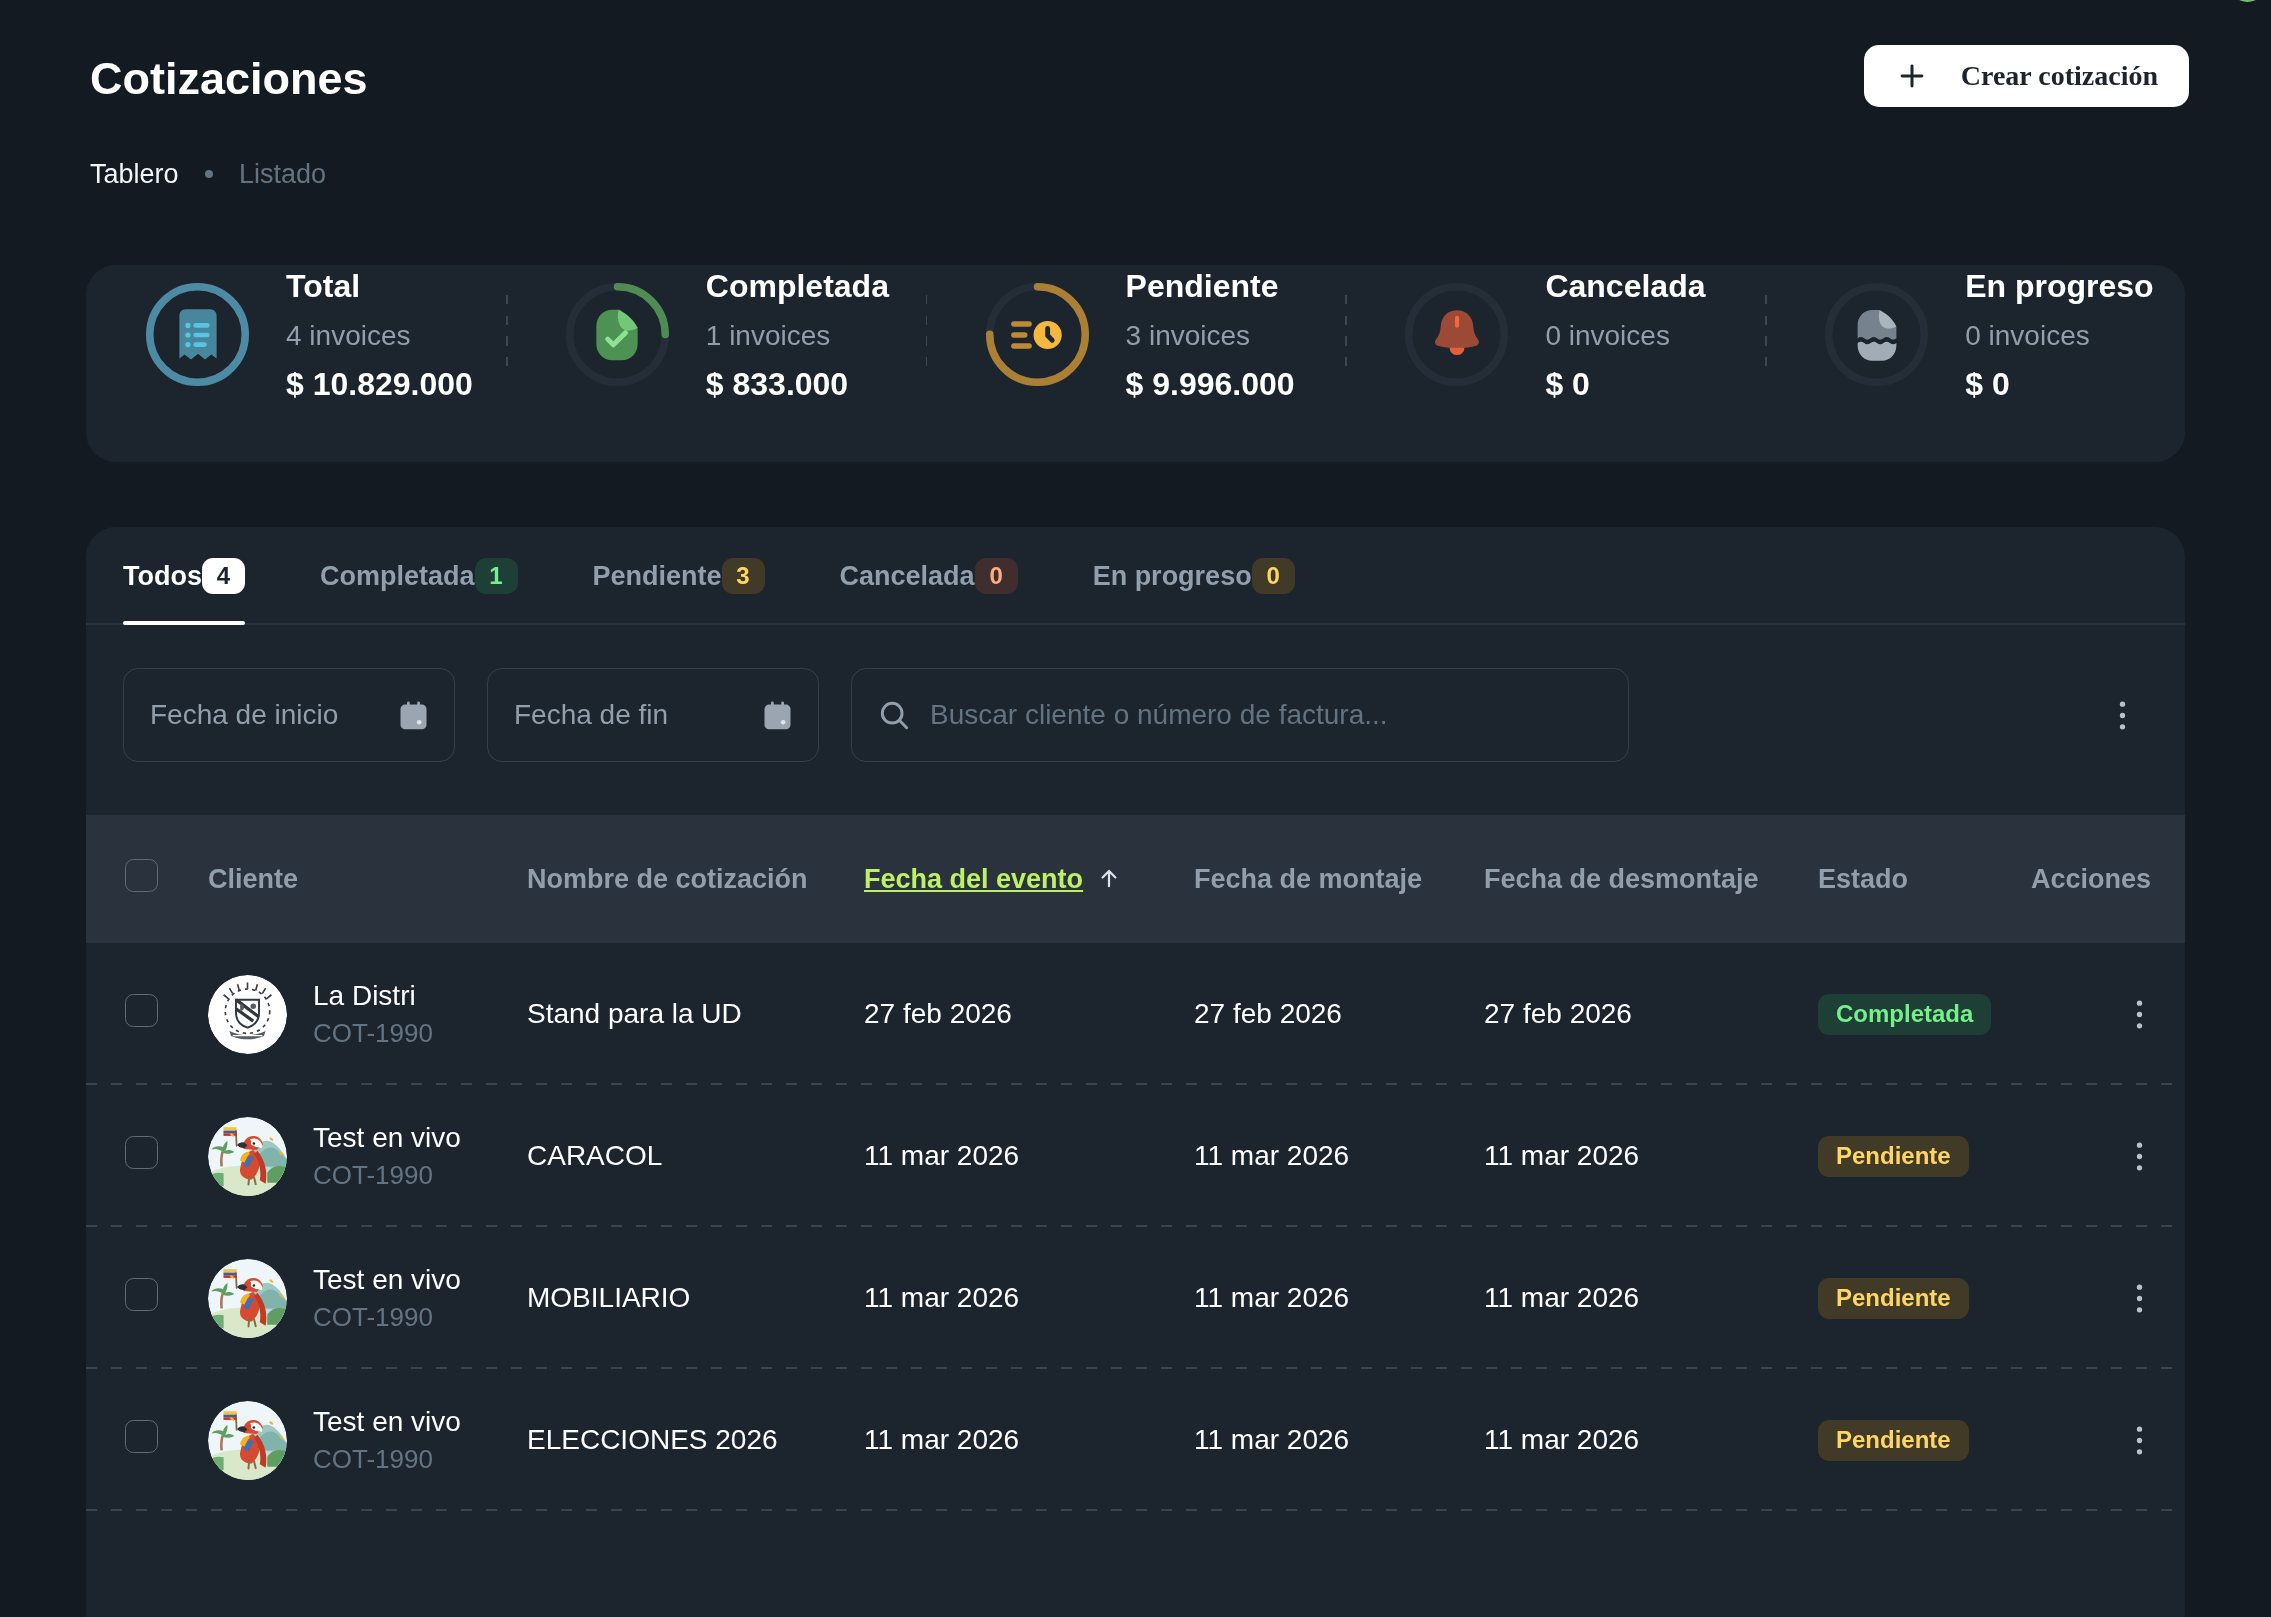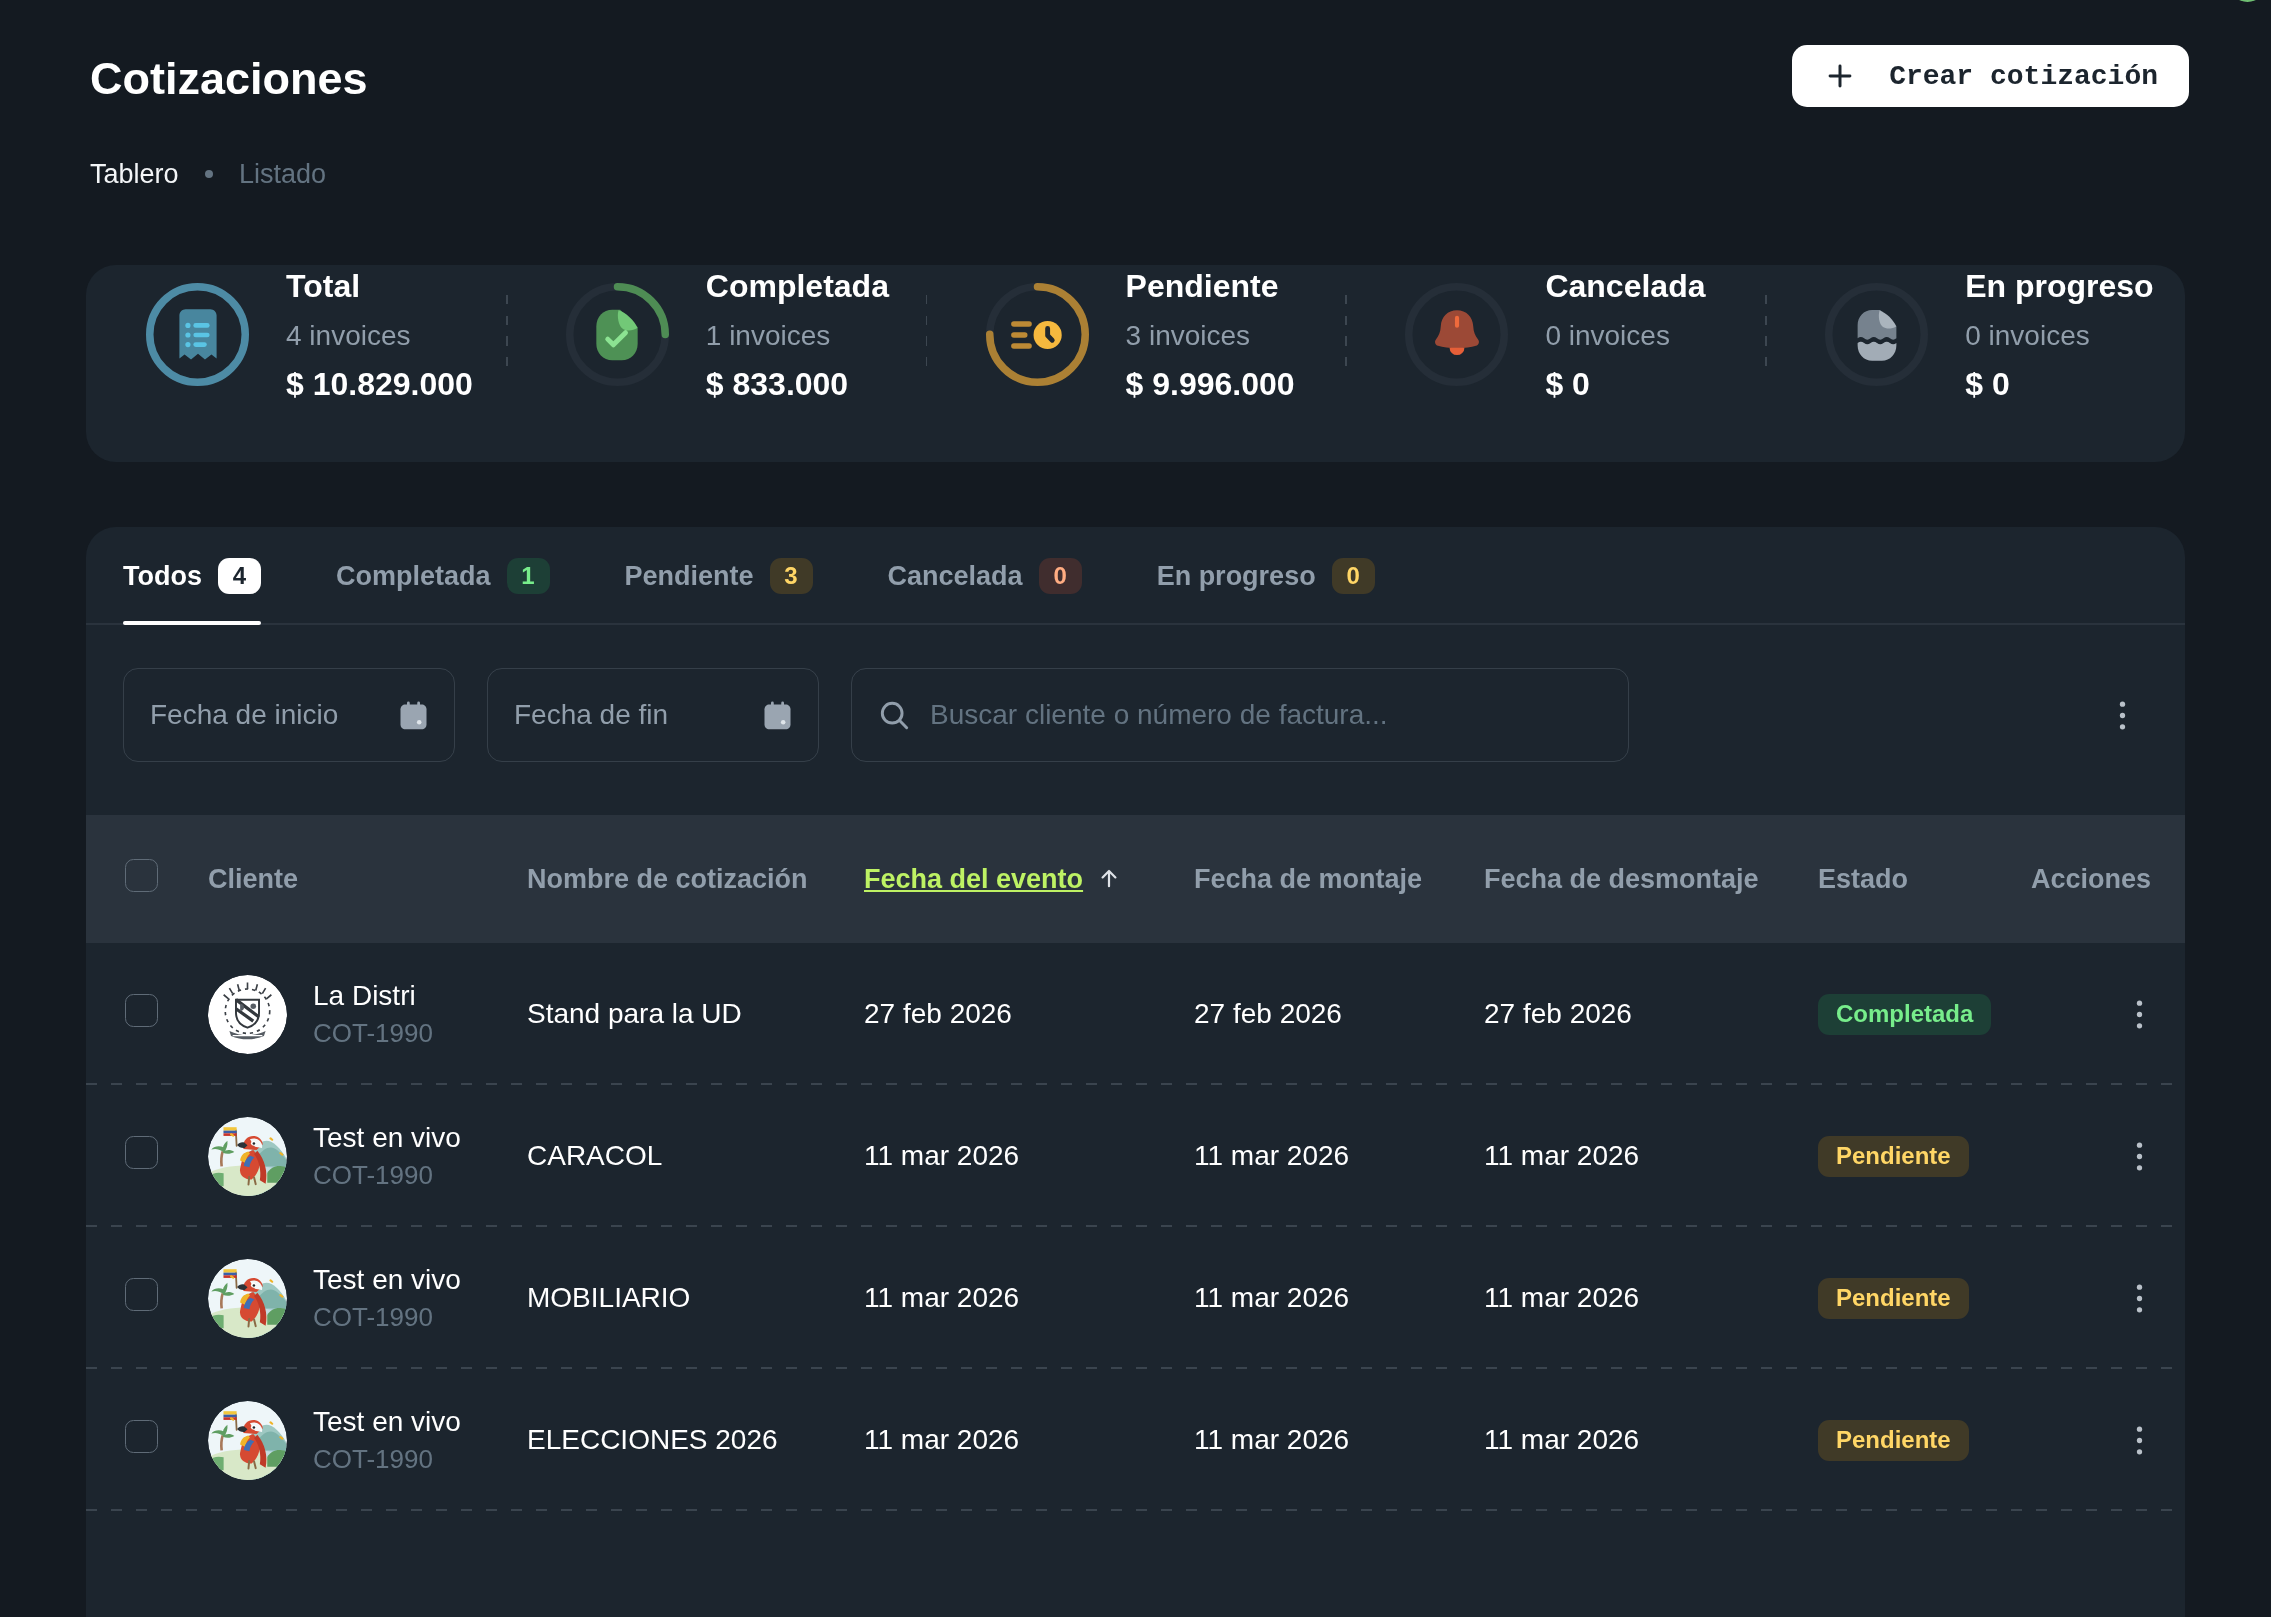--- a/index.html
+++ b/index.html
@@ -19,21 +19,21 @@
   
   .page-header{ position:absolute; left:90px; right:82px; top:51px; }
   .page-title{ font-size:45px; line-height:56px; font-weight:700; color:#ffffff; letter-spacing:0; }
   .breadcrumb{ display:flex; align-items:center; margin-top:50px; font-size:27px; line-height:34px; }
   .breadcrumb .crumb-active{ color:#f3f5f7; }
   .breadcrumb .crumb-sep{ width:8.4px; height:8.4px; border-radius:50%; background:#637381; margin:0 26px; }
   .breadcrumb .crumb-muted{ color:#637381; }
 
   .create-btn{ position:absolute; right:0; top:-5.6px; height:62px; display:inline-flex; align-items:center;
     gap:32px; padding:0 31px; background:#ffffff; color:#1C252E; border:none; border-radius:15px;
-    font-family:Liberation Mono, monospace; font-size:28px; font-weight:700; cursor:pointer; }
+    font-family:Liberation Serif, serif; font-size:28px; font-weight:700; cursor:pointer; }
   .create-btn svg{ display:block; }
 
   
   .stats-card{ position:absolute; left:86px; right:86px; top:265px; height:197px;
     background:#1C252E; border-radius:30px; display:flex; align-items:flex-start; }
   .stat-seg{ flex:1 1 0; display:flex; align-items:center; padding-left:60px; position:relative; }
   .stat-seg + .stat-seg::before{ content:''; position:absolute; left:0; top:30px; bottom:30px; width:1.9px;
     background:repeating-linear-gradient(to bottom, rgba(145,158,171,0.28) 0 9.4px, transparent 9.4px 20.6px); }
   .stat-icon{ position:relative; width:103px; height:103px; flex:0 0 103px; }
   .stat-icon .ring{ position:absolute; inset:0; }
@@ -43,21 +43,21 @@
   .stat-invoices{ font-size:28px; line-height:37px; color:#919EAB; margin-top:11.2px; }
   .stat-amount{ font-size:32px; line-height:39px; font-weight:700; color:#ffffff; margin-top:11.2px; }
 
   
   .table-card{ position:absolute; left:86px; right:86px; top:527px; height:1143px;
     background:#1C252E; border-radius:30px 30px 0 0; }
 
   
   .tabs{ height:98px; padding:0 37px; display:flex; align-items:center;
     box-shadow:inset 0 -1.9px 0 rgba(145,158,171,0.12); }
-  .tab{ position:relative; height:100%; display:inline-flex; align-items:center; gap:16px;
+  .tab{ position:relative; height:100%; display:inline-flex; align-items:center; 
     margin-right:75px; font-size:27px; font-weight:600; color:#919EAB; cursor:pointer; }
   .tab[data-active="true"]{ color:#ffffff; }
   .tab[data-active="true"]::after{ content:''; position:absolute; left:0; right:0; bottom:0; height:3.7px;
     border-radius:1.9px; background:#ffffff; }
   .tab-badge{ min-width:43px; height:36px; padding:0 11.2px; border-radius:11.2px;
     display:inline-flex; align-items:center; justify-content:center; font-size:24px; font-weight:700; }
   [data-variant="all"]{ background:#ffffff; color:#1C252E; }
   [data-variant="success"]{ background:#1d3f36; color:#77ED8B; }
   [data-variant="warning"]{ background:#403a27; color:#FFD666; }
   [data-variant="error"]{ background:#402d2e; color:#FFAC82; }

